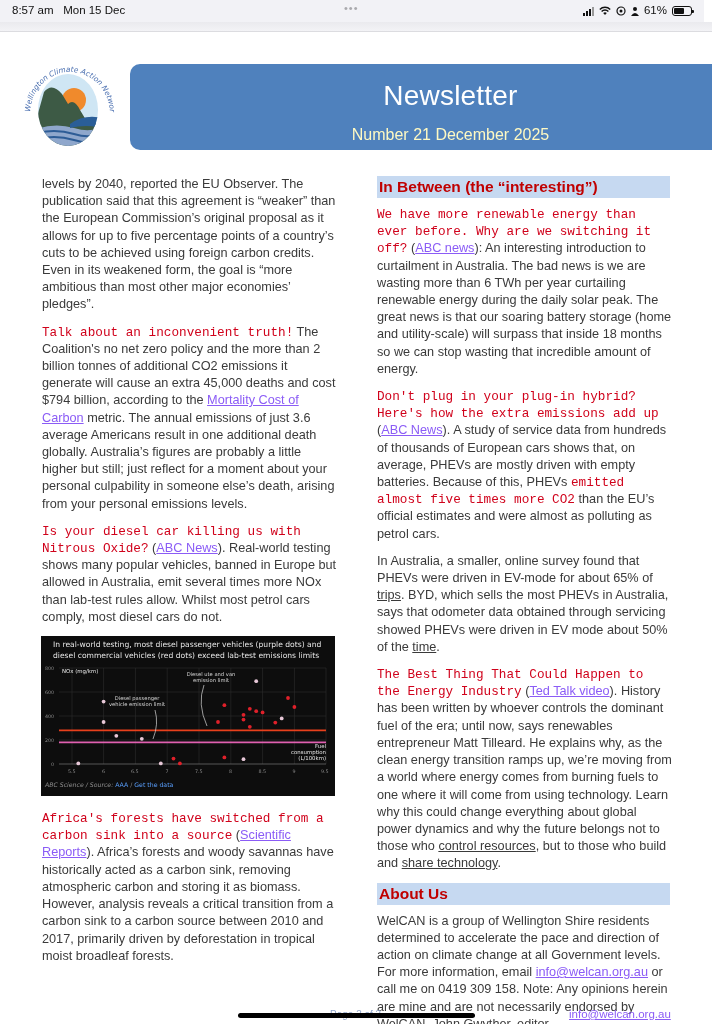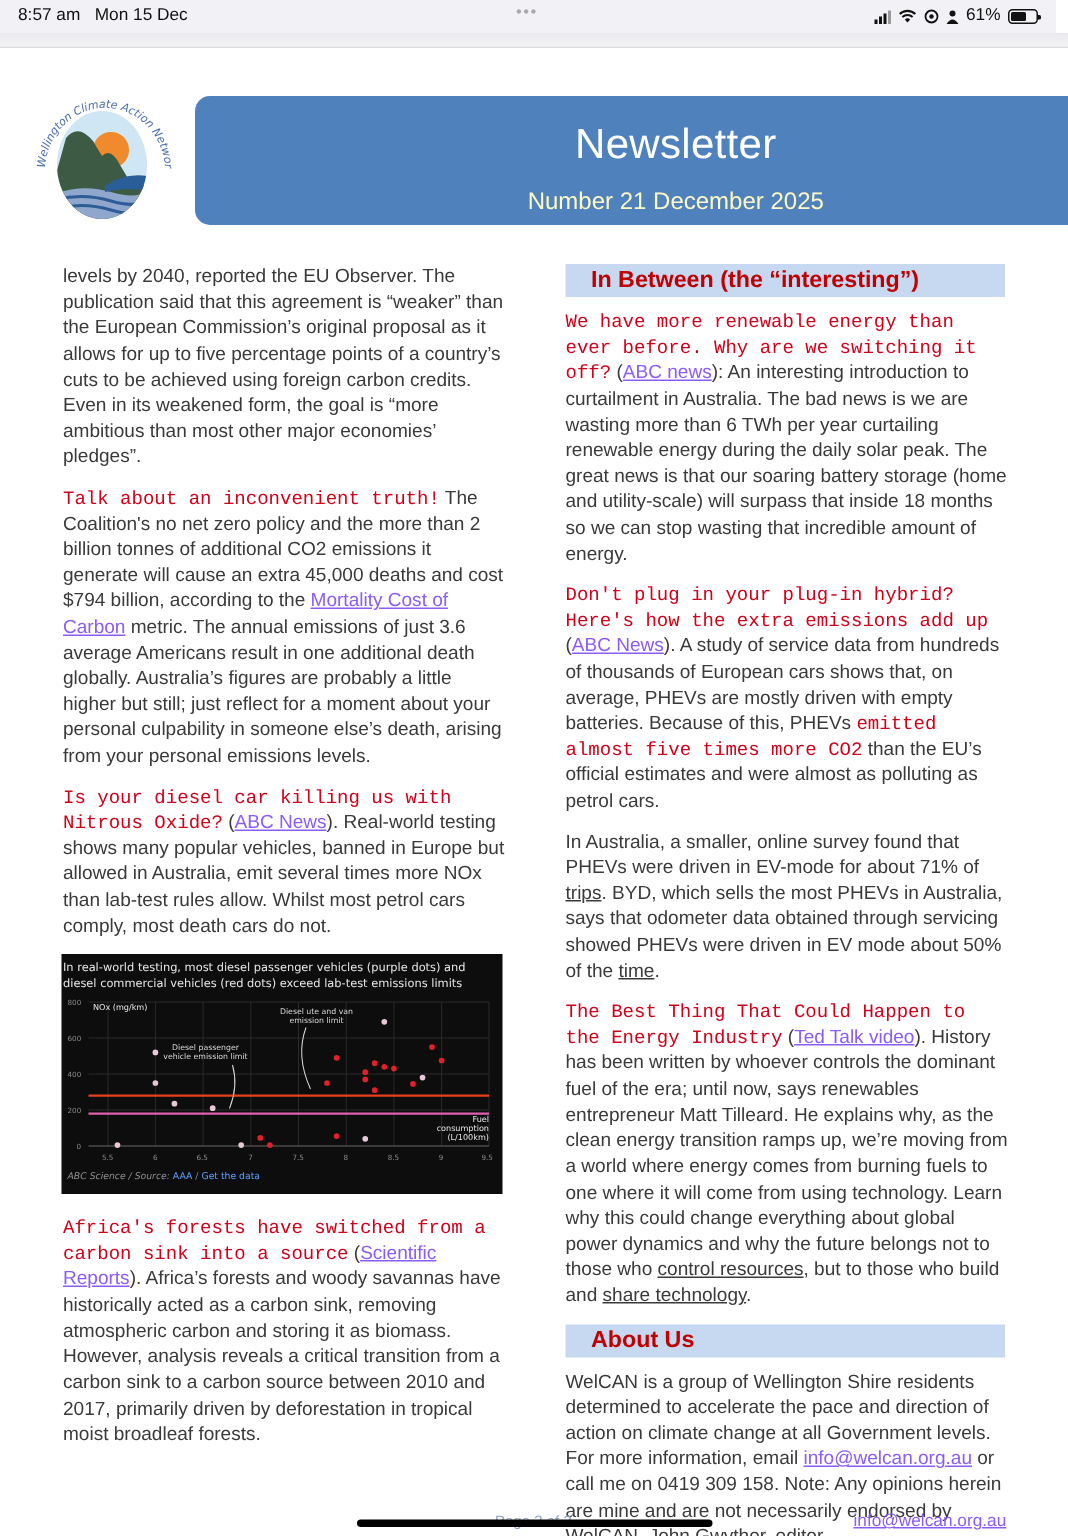--- a/index.html
+++ b/index.html
@@ -22,24 +22,24 @@
   .banner .title { color: #fff; font-size: 28px; margin-top: 16px; letter-spacing: 0.2px; }
   .banner .sub { color: #fef9c3; font-size: 16px; margin-top: 14px; text-align: center; }
 
   .col { position: absolute; width: 296px; font-size: 12.7px; line-height: 17.2px; }
   .col.left { left: 42px; top: 176px; }
   .col.right { left: 377px; top: 176px; }
   .col p { margin-bottom: 10px; }
   .red { color: #d0021b; font-family: Liberation Mono, monospace; }
   a, .link { color: #8b5cf6; text-decoration: underline; }
   .u { text-decoration: underline; }
-  .heading { background: #c6d9f1; color: #c00000; font-weight: bold; font-size: 15.5px; line-height: 22px; padding-left: 17px; margin: 4px 0 8px 0; width: 293px; }
+  .heading { background: #c6d9f1; color: #c00000; font-weight: bold; font-size: 15.5px; line-height: 22px; padding-left: 2px; margin: 4px 0 8px 0; width: 293px; }
 
   .chart { background: #0d0d0d; width: 294px; height: 160px; position: relative; margin: 4px 0 14px -1px; font-family: "DejaVu Sans", sans-serif; }
-  .chart .ctitle { color: #e6e6e6; font-size: 7.6px; line-height: 11px; padding: 3px 4px 0 1px; }
+  .chart .ctitle { color: #e6e6e6; font-size: 7.6px; line-height: 11px; padding: 3px 4px 0 12px; }
   .chart .csrc { position: absolute; left: 4px; bottom: 3px; font-size: 6.2px; color: #8e8e8e; font-style: italic; }
   .chart .csrc span { color: #5aa0ff; font-style: normal; }
   .chart svg { position: absolute; left: 0; top: 28px; }
 
   .footer-left { position: absolute; left: 42px; top: 1008px; font-size: 17px; margin-top: 43px; }
   .footer-right { position: absolute; left: 569px; top: 1008px; font-size: 11.5px; }
   .footer-mid { position: absolute; left: 330px; top: 1009px; font-size: 10px; color: #8ea3c9; }
   .home-indicator { position: absolute; left: 238px; top: 1013px; width: 237px; height: 5px; background: #000; border-radius: 3px; }
 </style>
 </head>
@@ -102,21 +102,21 @@
 
 <div class="col left">
   <p>levels by 2040, reported the EU Observer. The publication said that this agreement is “weaker” than the European Commission’s original proposal as it allows for up to five percentage points of a country’s cuts to be achieved using foreign carbon credits. Even in its weakened form, the goal is “more ambitious than most other major economies’ pledges”.</p>
 
 
   <p>
     <span class="red">Talk about an inconvenient truth!</span><span> The Coalition's no net zero policy and the more than 2 billion tonnes of additional CO2 emissions it generate will cause an extra 45,000 deaths and cost $794 billion, according to the </span><a>Mortality Cost of Carbon</a><span> metric. The annual emissions of just 3.6 average Americans result in one additional death globally. Australia’s figures are probably a little higher but still; just reflect for a moment about your personal culpability in someone else’s death, arising from your personal emissions levels.</span>
   </p>
 
   <p>
-    <span class="red">Is your diesel car killing us with Nitrous Oxide?</span><span> (</span><a>ABC News</a><span>). Real-world testing shows many popular vehicles, banned in Europe but allowed in Australia, emit several times more NOx than lab-test rules allow. Whilst most petrol cars comply, most death cars do not.</span>
+    <span class="red">Is your diesel car killing us with Nitrous Oxide?</span><span> (</span><a>ABC News</a><span>). Real-world testing shows many popular vehicles, banned in Europe but allowed in Australia, emit several times more NOx than lab-test rules allow. Whilst most petrol cars comply, most diesel cars do not.</span>
   </p>
 
   <div class="chart">
     <div class="ctitle">In real-world testing, most diesel passenger vehicles (purple dots) and diesel commercial vehicles (red dots) exceed lab-test emissions limits</div>
     <svg width="294" height="116" viewBox="0 0 294 116">
 
       <g stroke="#2e2e2e" stroke-width="0.6">
         <line x1="18" y1="4" x2="285" y2="4"></line>
           <line x1="18" y1="28" x2="285" y2="28"></line>
           <line x1="18" y1="52" x2="285" y2="52"></line>
@@ -208,21 +208,21 @@
 
   <p>
     <span class="red">We have more renewable energy than ever before. Why are we switching it off?</span><span> (</span><a>ABC news</a><span>): An interesting introduction to curtailment in Australia. The bad news is we are wasting more than 6 TWh per year curtailing renewable energy during the daily solar peak. The great news is that our soaring battery storage (home and utility-scale) will surpass that inside 18 months so we can stop wasting that incredible amount of energy.</span>
   </p>
 
   <p>
     <span class="red">Don't plug in your plug-in hybrid? Here's how the extra emissions add up</span><span> (</span><a>ABC News</a><span>). A study of service data from hundreds of thousands of European cars shows that, on average, PHEVs are mostly driven with empty batteries. Because of this, PHEVs </span><span class="red">emitted almost five times more CO2</span><span> than the EU’s official estimates and were almost as polluting as petrol cars.</span>
   </p>
 
   <p>
-    <span>In Australia, a smaller, online survey found that PHEVs were driven in EV-mode for about 71% of </span><span class="u">trips</span><span>. BYD, which sells the most PHEVs in Australia, says that odometer data obtained through servicing showed PHEVs were driven in EV mode about 50% of the </span><span class="u">time</span><span>.</span>
+    <span>In Australia, a smaller, online survey found that PHEVs were driven in EV-mode for about 65% of </span><span class="u">trips</span><span>. BYD, which sells the most PHEVs in Australia, says that odometer data obtained through servicing showed PHEVs were driven in EV mode about 50% of the </span><span class="u">time</span><span>.</span>
   </p>
 
   <p>
     <span class="red">The Best Thing That Could Happen to the Energy Industry</span><span> (</span><a>Ted Talk video</a><span>). History has been written by whoever controls the dominant fuel of the era; until now, says renewables entrepreneur Matt Tilleard. He explains why, as the clean energy transition ramps up, we’re moving from a world where energy comes from burning fuels to one where it will come from using technology. Learn why this could change everything about global power dynamics and why the future belongs not to those who </span><span class="u">control resources</span><span>, but to those who build and </span><span class="u">share technology</span><span>.</span>
   </p>
 
   <div class="heading">About Us</div>
   <p>
     <span>WelCAN is a group of Wellington Shire residents determined to accelerate the pace and direction of action on climate change at all Government levels. For more information, email </span><a>info@welcan.org.au</a><span> or call me on 0419 309 158. Note: Any opinions herein are mine and are not necessarily endorsed by WelCAN. John Gwyther, editor.</span>
   </p>

